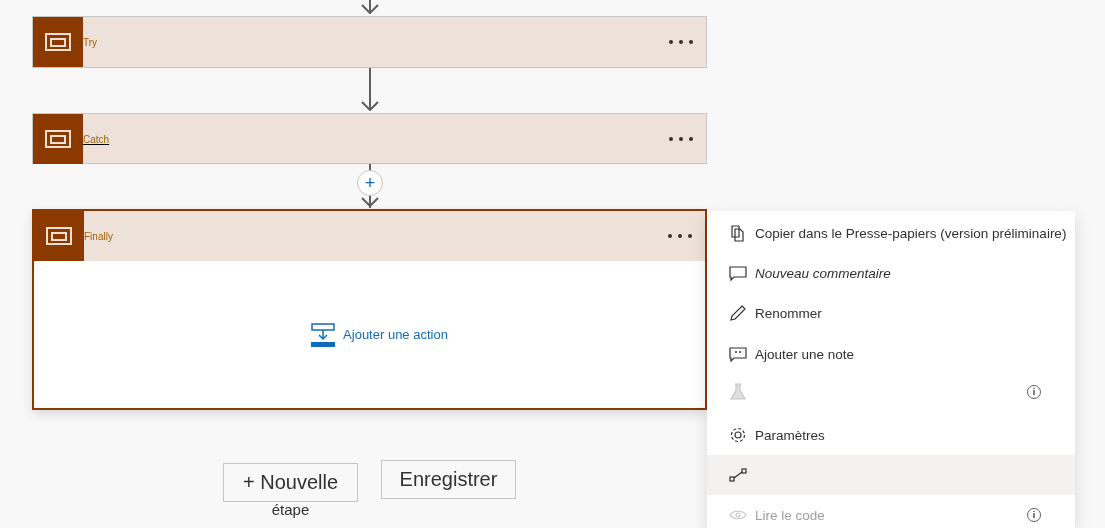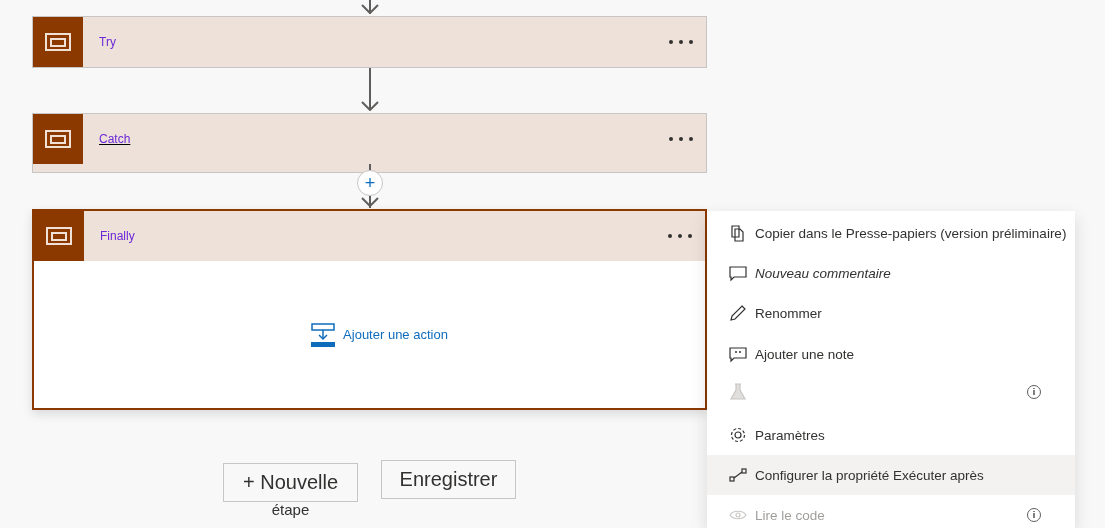--- a/index.html
+++ b/index.html
@@ -4,26 +4,26 @@
   <style>
     * { box-sizing: border-box; margin: 0; padding: 0; }
     html, body { width: 1105px; height: 528px; overflow: hidden; background: #f8f8f8; font-family: "Liberation Sans", "DejaVu Sans", sans-serif; }
     .canvas { position: relative; width: 1105px; height: 528px; }
 
     .card { position: absolute; left: 32px; width: 675px; background: #ede1d9; border: 1px solid #c8c6c4; }
     .card .hdr { display: flex; align-items: center; height: 50px; }
     .card .ico { width: 50px; height: 50px; background: #8c3900; display: flex; align-items: center; justify-content: center; flex: none; }
     .card .ico .outer { width: 26px; height: 18px; border: 2px solid #f0e0d6; display: flex; align-items: center; justify-content: center; }
     .card .ico .inner { width: 16px; height: 9px; border: 2px solid #f0e0d6; }
-    .card .title { flex: 1; padding-left: 16px; font-size: 12px; color: #6d28d9; }
+    .card .title { flex: 1; padding-left: 0; font-size: 10px; color: #a16207; }
     .card .dots { width: 50px; display: flex; gap: 6px; justify-content: center; cursor: pointer; }
     .card .dots span { width: 4px; height: 4px; background: #323130; border-radius: 50%; }
 
     .card-try { top: 16px; height: 52px; }
-    .card-catch { top: 113px; height: 60px; text-decoration: underline; }
+    .card-catch { top: 113px; height: 51px; text-decoration: underline; }
     .card-finally { top: 209px; height: 201px; border: 2px solid #8c3900; box-shadow: 0 4px 10px rgba(0,0,0,0.12); background: #fff; }
     .card-finally .hdr { background: #ede1d9; height: 50px; }
     .card-finally .ico { height: 50px; }
     .card-finally .body { height: 147px; display: flex; align-items: center; justify-content: center; padding-top: 50px; }
 
     .add-action { display: flex; align-items: center; gap: 8px; color: #0f6cbd; font-size: 13px; cursor: pointer; margin-left: 20px; }
     .add-action-ico { width: 24px; height: 24px; position: relative; }
 
     .line { position: absolute; left: 369px; width: 2px; background: #605e5c; }
     .arrow { position: absolute; left: 361px; width: 18px; height: 10px; }
@@ -171,21 +171,20 @@
           <circle cx="9" cy="9" r="6.5" fill="none" stroke="#323130" stroke-width="1.2" stroke-dasharray="3 2"></circle>
         </svg>
       <span>Paramètres</span>
     </div>
     <div class="mi hover" style="top:244px;">
       <svg class="mi-ico" viewBox="0 0 18 18">
           <rect x="1" y="11" width="4" height="4" fill="none" stroke="#323130" stroke-width="1.2"></rect>
           <rect x="13" y="3" width="4" height="4" fill="none" stroke="#323130" stroke-width="1.2"></rect>
           <line x1="5" y1="12" x2="13" y2="6" stroke="#323130" stroke-width="1.2"></line>
         </svg>
-      <span>Configurer la propriété Exécuter après</span>
     </div>
     <div class="mi disabled" style="top:284px;">
       <svg class="mi-ico" viewBox="0 0 18 18">
           <path d="M1 9c3-5 13-5 16 0c-3 5-13 5-16 0z" fill="none" stroke="#c8c6c4" stroke-width="1.2"></path>
           <circle cx="9" cy="9" r="2" fill="none" stroke="#c8c6c4" stroke-width="1.2"></circle>
         </svg>
       <span>Lire le code</span>
       <span class="info">i</span>
     </div>
   </div>

